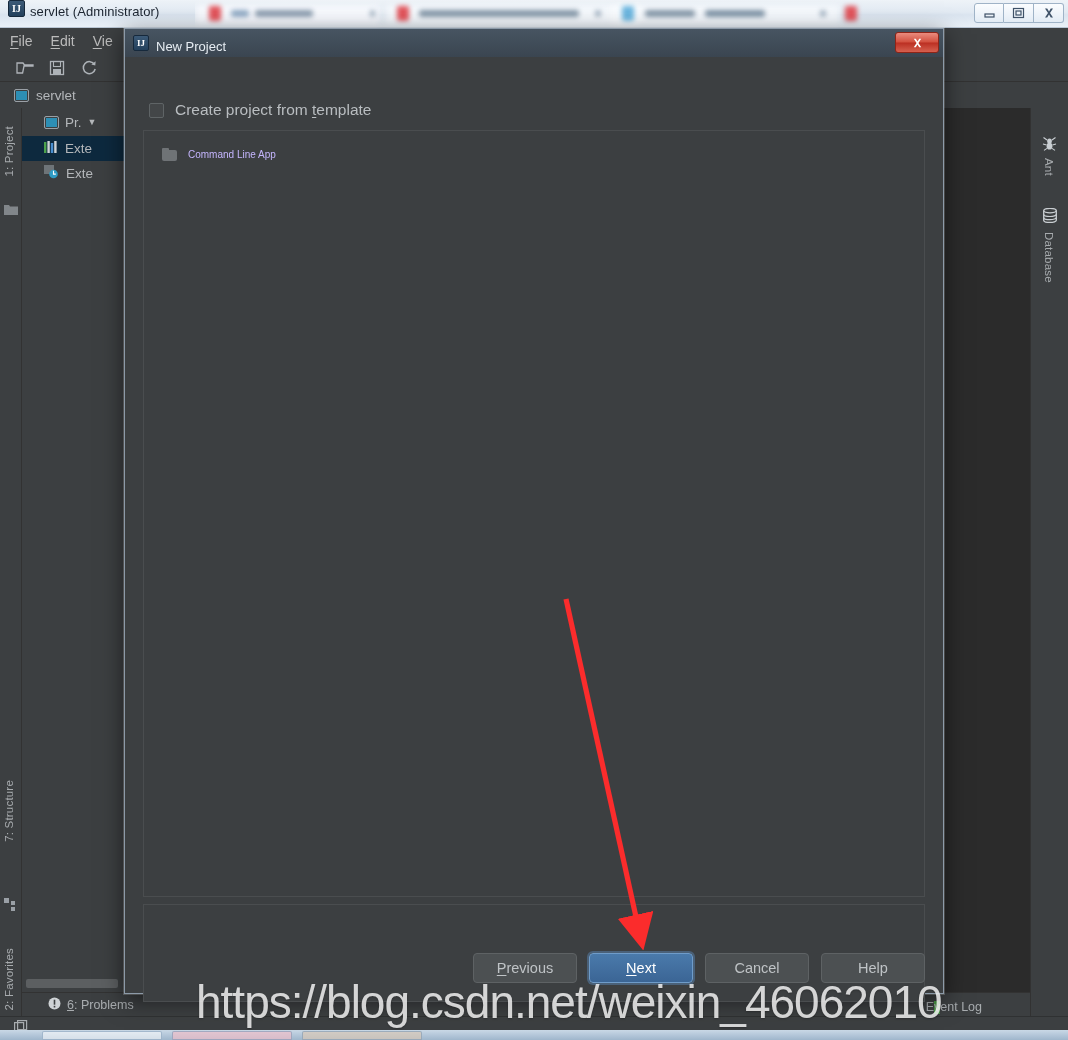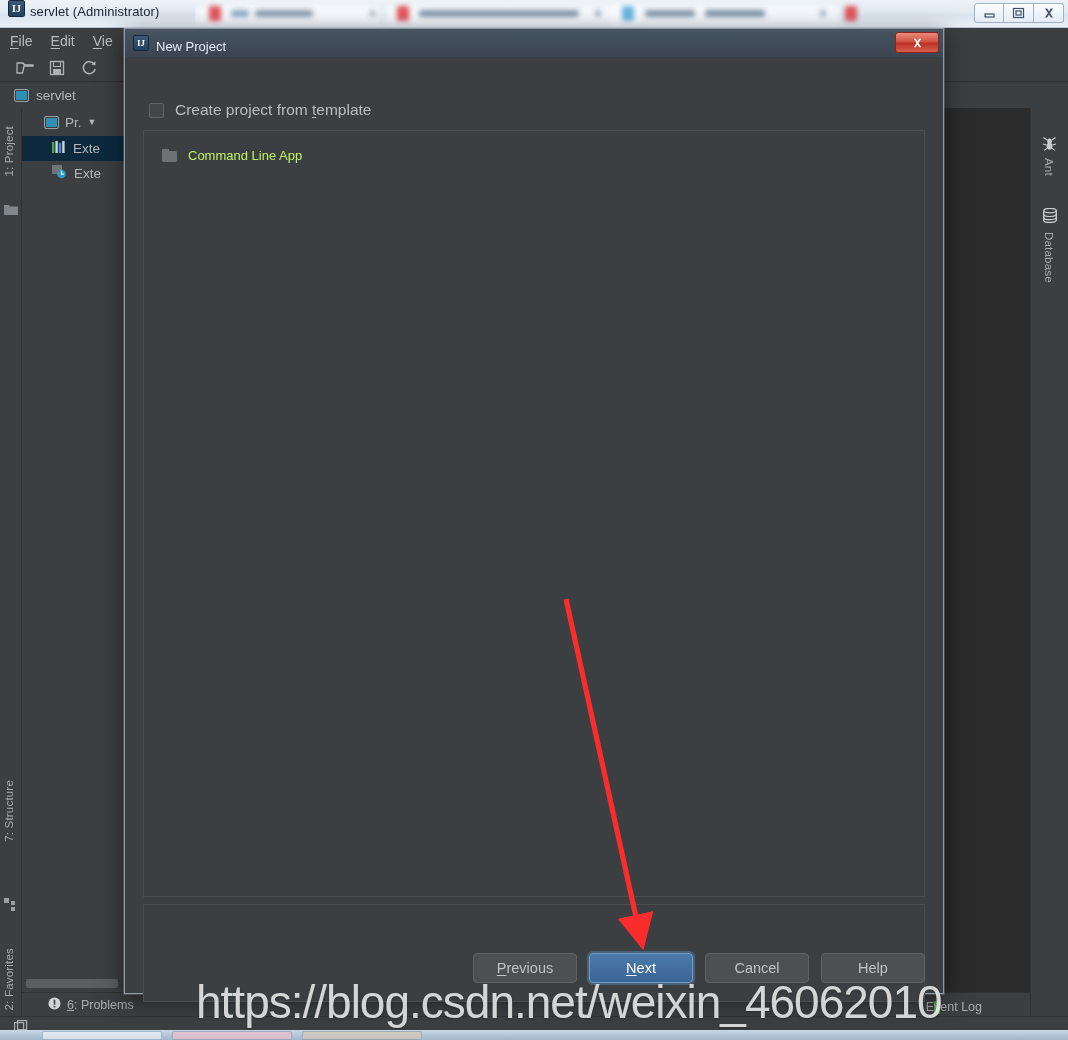--- a/index.html
+++ b/index.html
@@ -94,21 +94,21 @@
     position: absolute; left: 22px; top: 80px; width: 104px; height: 932px;
     background: #3c3f41;
   }
   .tree-head {
     position: absolute; left: 22px; top: 80px; width: 104px; height: 28px;
     display: flex; align-items: center; gap: 6px; padding-left: 22px;
     font-size: 13.5px; color: #b4b7ba; background: #3c3f41;
   }
   .tree-row {
     position: absolute; left: 22px; width: 104px; height: 25px;
-    display: flex; align-items: center; gap: 6px; padding-left: 30px;
+    display: flex; align-items: center; gap: 6px; padding-left: 22px;
     font-size: 13.5px; color: #b4b7ba;
   }
   .tree-row.sel { background: #0d293e; }
   .right-strip {
     position: absolute; left: 1030px; top: 80px; width: 38px; height: 932px;
     background: #3c3f41; border-left: 1px solid #323232;
   }
   .editor-bg {
     position: absolute; left: 126px; top: 80px; width: 904px; height: 932px;
     background: #2b2b2b;
@@ -176,21 +176,21 @@
   .folder-ic {
     width: 16px; height: 13px; position: relative;
   }
   .folder-ic::before {
     content:""; position:absolute; left:0; top:2px; width:15px; height:11px;
     background:#6f7376; border-radius: 1px 2px 2px 2px;
   }
   .folder-ic::after {
     content:""; position:absolute; left:0; top:0px; width:7px; height:3px; background:#6f7376; border-radius:1px 1px 0 0;
   }
-  .tpl-label { font-size: 13px; color: #bef264; }
+  .tpl-label { font-size: 10px; color: #c4b5fd; }
 
   .detail-panel {
     position: absolute; left: 18px; top: 847px; width: 782px; height: 98px;
     background: #3c3f41; border: 1px solid #4a4d4f;
   }
   .dlg-buttons {
     position: absolute; right: 18px; bottom: 10px; display: flex; gap: 12px;
   }
   .btn {
     min-width: 104px; height: 30px; padding: 0 14px;

